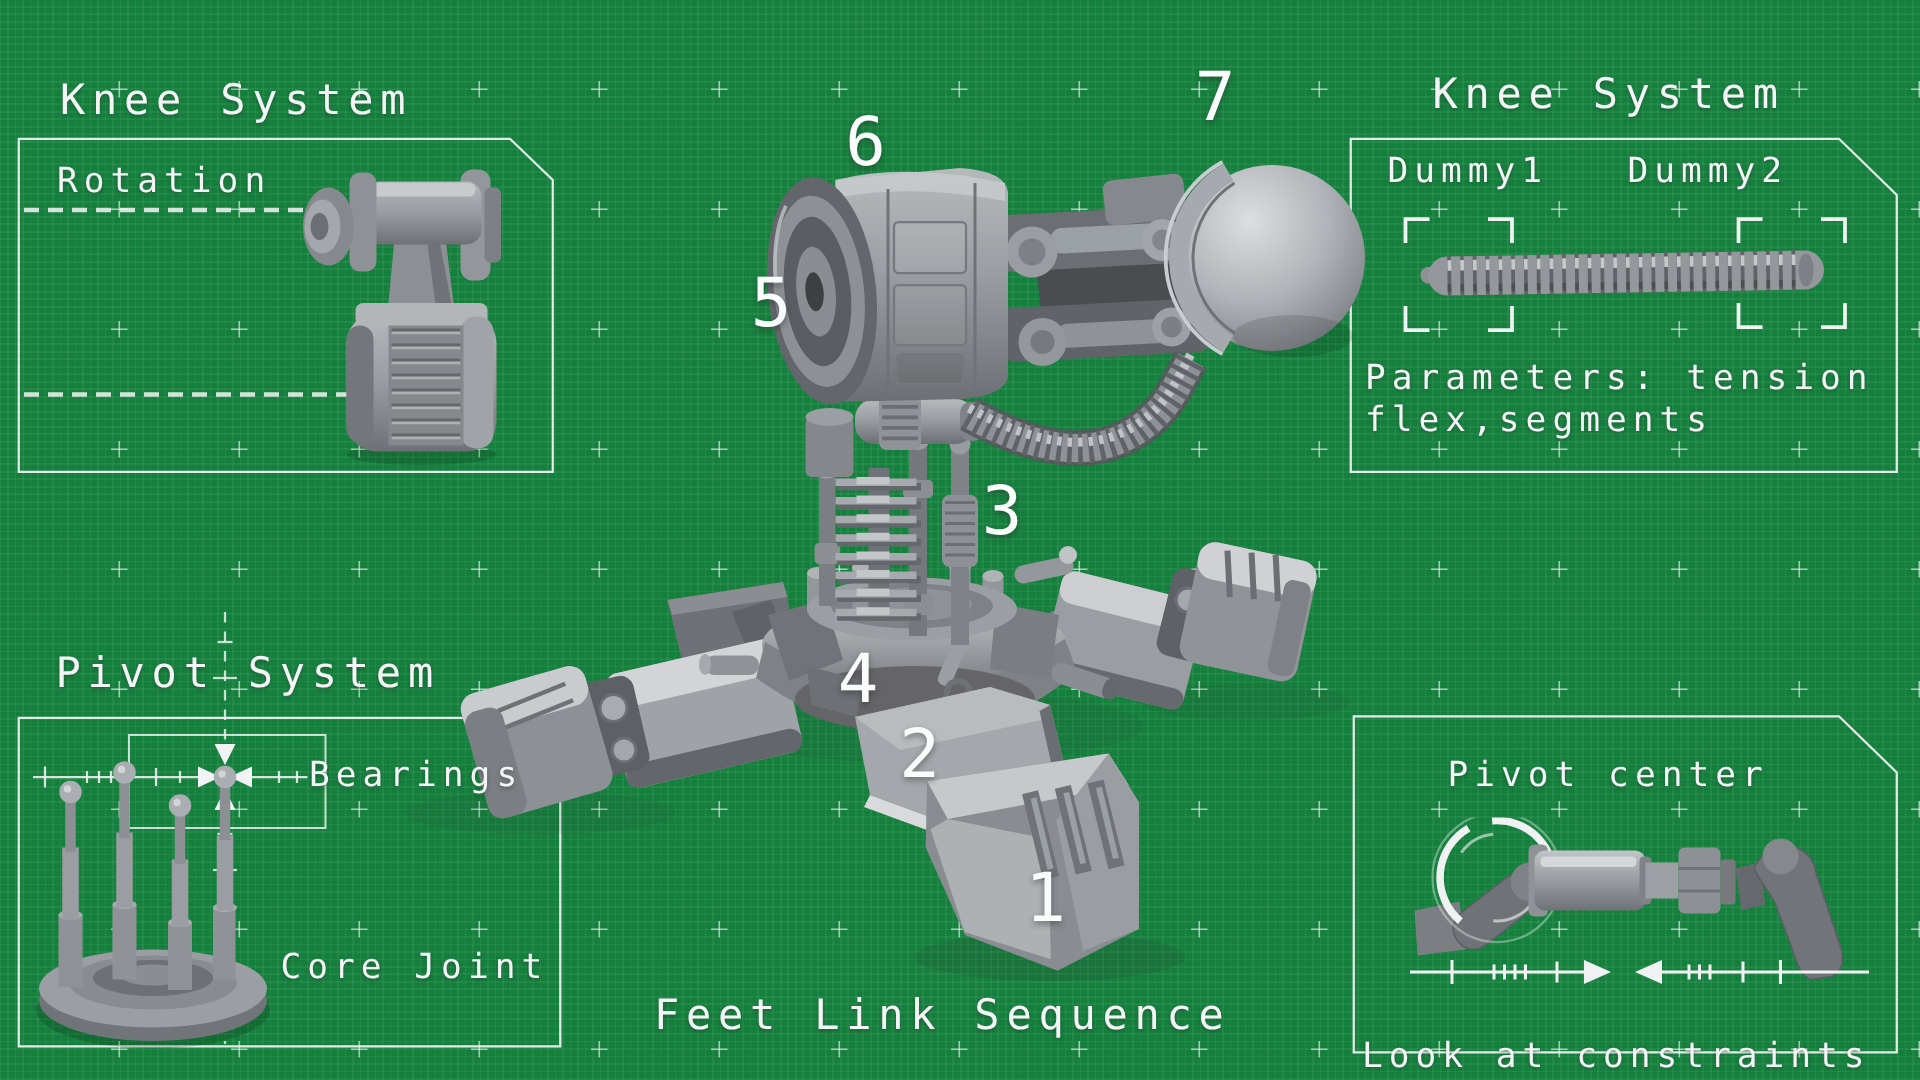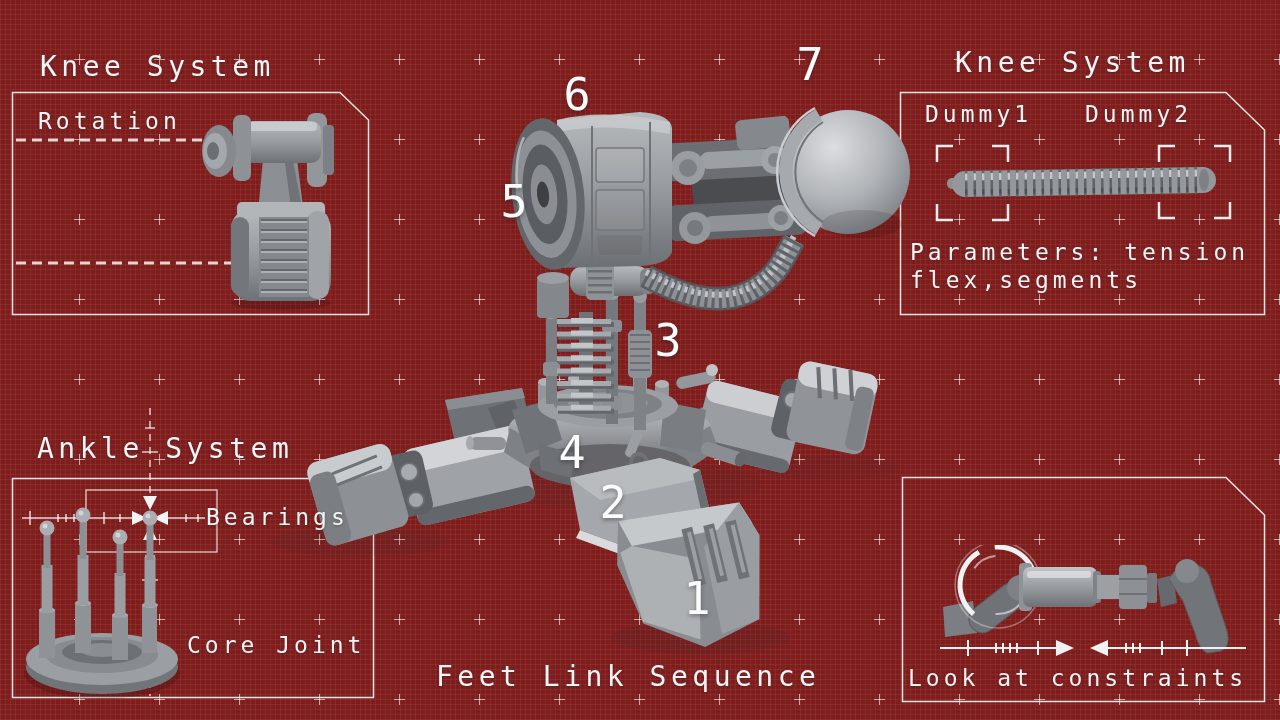--- a/index.html
+++ b/index.html
@@ -1,19 +1,19 @@
 <!DOCTYPE html>
 <html><head>
 <meta charset="utf-8">
 <style>
   html,body{margin:0;padding:0;background:#66676a;}
   #stage{
     position:relative;width:1280px;height:720px;overflow:hidden;
     font-family:"DejaVu Sans Mono","Liberation Mono",monospace;
-    background-color:#7f1d1d;
+    background-color:#15803d;
   }
   .grid-layer{
     position:absolute;inset:0;z-index:0;
     background-image:
       repeating-linear-gradient(0deg, rgba(255,255,255,.055) 0 1px, transparent 1px 5px),
       repeating-linear-gradient(90deg, rgba(255,255,255,.055) 0 1px, transparent 1px 5px);
   }
   #crosses{position:absolute;inset:0;z-index:1;pointer-events:none;}
   .cross{position:absolute;width:11px;height:11px;}
   .cross::before{content:"";position:absolute;left:0;top:5px;width:11px;height:1px;background:rgba(242,243,244,.65);}
@@ -587,25 +587,26 @@
 
   <div class="txt title" style="left:40px;top:52px">Knee System</div>
   <div class="txt label" style="left:38px;top:109px">Rotation</div>
 
   <div class="txt title" style="left:955px;top:48px">Knee System</div>
   <div class="txt label" style="left:925px;top:102px">Dummy1</div>
   <div class="txt label" style="left:1085px;top:102px">Dummy2</div>
   <div class="txt label" style="left:910px;top:240px">Parameters: tension</div>
   <div class="txt label" style="left:910px;top:268px">flex,segments</div>
 
-  <div class="txt title" style="left:37px;top:434px">Ankle System</div>
+  <div class="txt title" style="left:37px;top:434px">Pivot System</div>
   <div class="txt label" style="left:206px;top:505px">Bearings</div>
   <div class="txt label" style="left:187px;top:633px">Core Joint</div>
 
-  <div class="txt label" style="left:908px;top:666px">Look at constraints</div>
+  <div class="txt label" style="left:965px;top:505px">Pivot center</div>
+  <div class="txt label" style="left:908px;top:692px">Look at constraints</div>
 
   <div class="txt title" style="left:436px;top:662px">Feet Link Sequence</div>
 
   <div class="marker" style="left:680px;top:576px">1</div>
   <div class="marker" style="left:596px;top:480px">2</div>
   <div class="marker" style="left:651px;top:318px">3</div>
   <div class="marker" style="left:555px;top:430px">4</div>
   <div class="marker" style="left:497px;top:179px">5</div>
   <div class="marker" style="left:560px;top:72px">6</div>
   <div class="marker" style="left:793px;top:42px">7</div>

